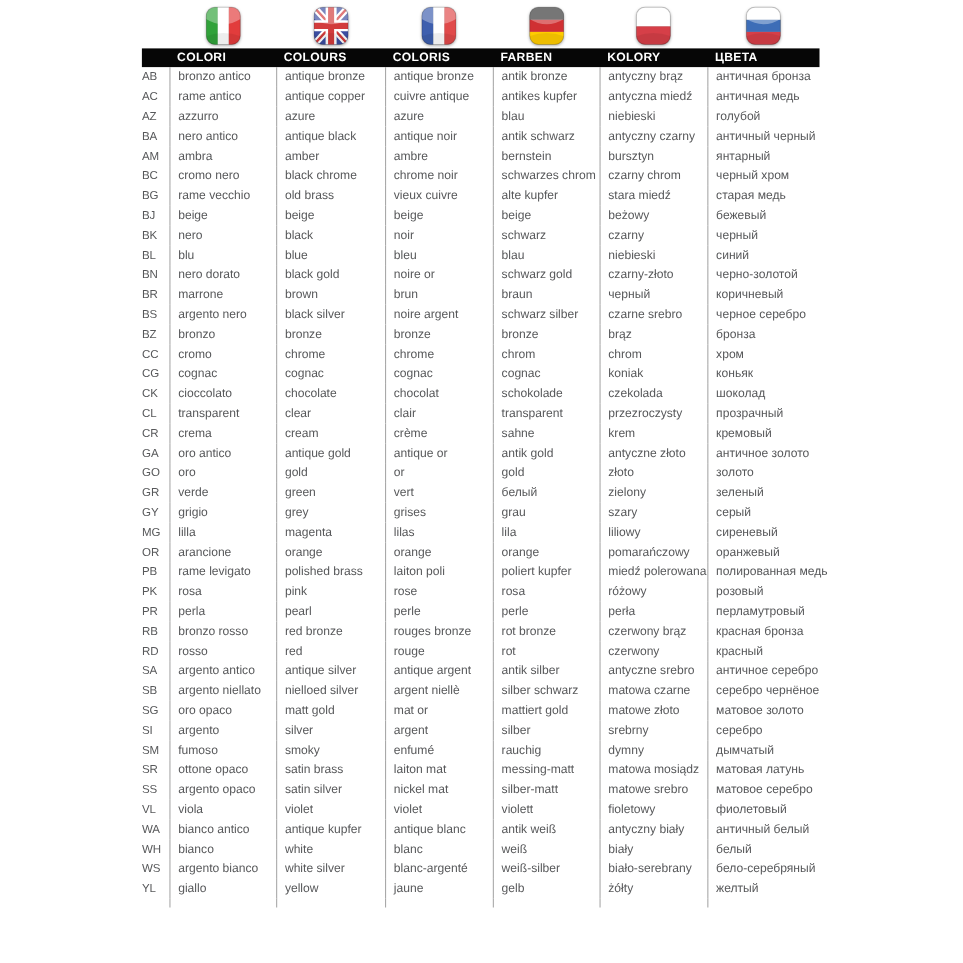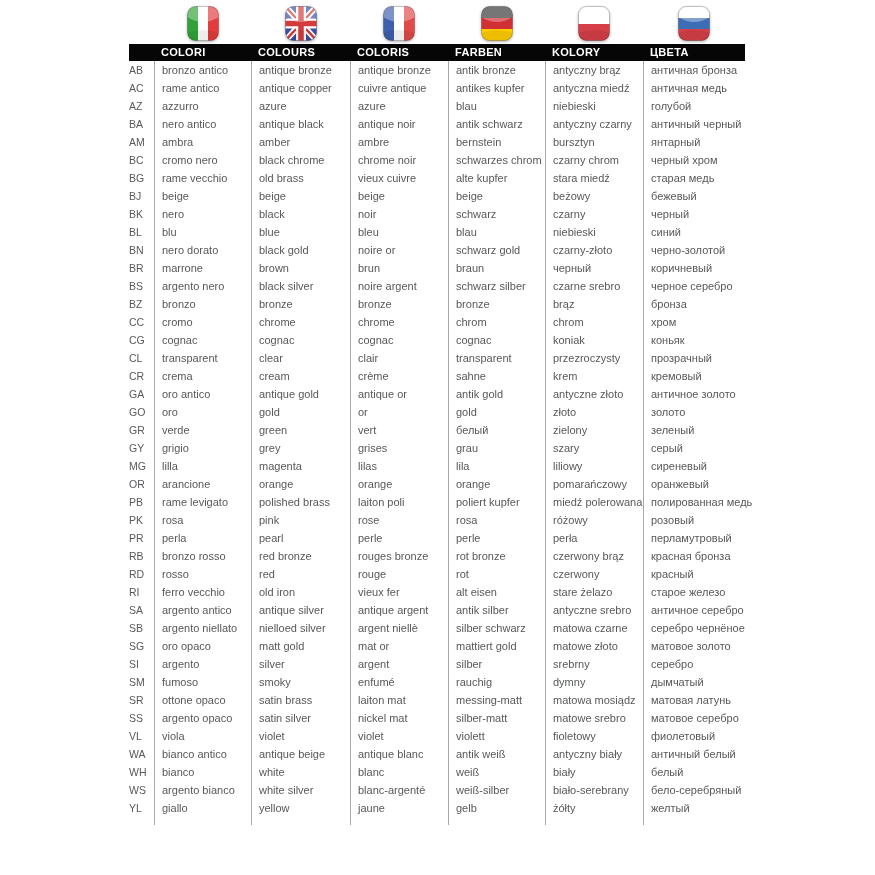--- a/index.html
+++ b/index.html
@@ -299,20 +299,29 @@
         <div class="grid trow">
           <div class="tcell code">CG</div>
           <div class="tcell b">cognac</div>
           <div class="tcell b">cognac</div>
           <div class="tcell b">cognac</div>
           <div class="tcell b">cognac</div>
           <div class="tcell b">koniak</div>
           <div class="tcell b">коньяк</div>
         </div>
         <div class="grid trow">
+          <div class="tcell code">CK</div>
+          <div class="tcell b">cioccolato</div>
+          <div class="tcell b">chocolate</div>
+          <div class="tcell b">chocolat</div>
+          <div class="tcell b">schokolade</div>
+          <div class="tcell b">czekolada</div>
+          <div class="tcell b">шоколад</div>
+        </div>
+        <div class="grid trow">
           <div class="tcell code">CL</div>
           <div class="tcell b">transparent</div>
           <div class="tcell b">clear</div>
           <div class="tcell b">clair</div>
           <div class="tcell b">transparent</div>
           <div class="tcell b">przezroczysty</div>
           <div class="tcell b">прозрачный</div>
         </div>
         <div class="grid trow">
           <div class="tcell code">CR</div>
@@ -416,29 +425,20 @@
         <div class="grid trow">
           <div class="tcell code">RD</div>
           <div class="tcell b">rosso</div>
           <div class="tcell b">red</div>
           <div class="tcell b">rouge</div>
           <div class="tcell b">rot</div>
           <div class="tcell b">czerwony</div>
           <div class="tcell b">красный</div>
         </div>
         <div class="grid trow">
-          <div class="tcell code">RI</div>
-          <div class="tcell b">ferro vecchio</div>
-          <div class="tcell b">old iron</div>
-          <div class="tcell b">vieux fer</div>
-          <div class="tcell b">alt eisen</div>
-          <div class="tcell b">stare żelazo</div>
-          <div class="tcell b">старое железо</div>
-        </div>
-        <div class="grid trow">
           <div class="tcell code">SA</div>
           <div class="tcell b">argento antico</div>
           <div class="tcell b">antique silver</div>
           <div class="tcell b">antique argent</div>
           <div class="tcell b">antik silber</div>
           <div class="tcell b">antyczne srebro</div>
           <div class="tcell b">античное серебро</div>
         </div>
         <div class="grid trow">
           <div class="tcell code">SB</div>
@@ -499,21 +499,21 @@
           <div class="tcell b">viola</div>
           <div class="tcell b">violet</div>
           <div class="tcell b">violet</div>
           <div class="tcell b">violett</div>
           <div class="tcell b">fioletowy</div>
           <div class="tcell b">фиолетовый</div>
         </div>
         <div class="grid trow">
           <div class="tcell code">WA</div>
           <div class="tcell b">bianco antico</div>
-          <div class="tcell b">antique beige</div>
+          <div class="tcell b">antique kupfer</div>
           <div class="tcell b">antique blanc</div>
           <div class="tcell b">antik weiß</div>
           <div class="tcell b">antyczny biały</div>
           <div class="tcell b">античный белый</div>
         </div>
         <div class="grid trow">
           <div class="tcell code">WH</div>
           <div class="tcell b">bianco</div>
           <div class="tcell b">white</div>
           <div class="tcell b">blanc</div>

